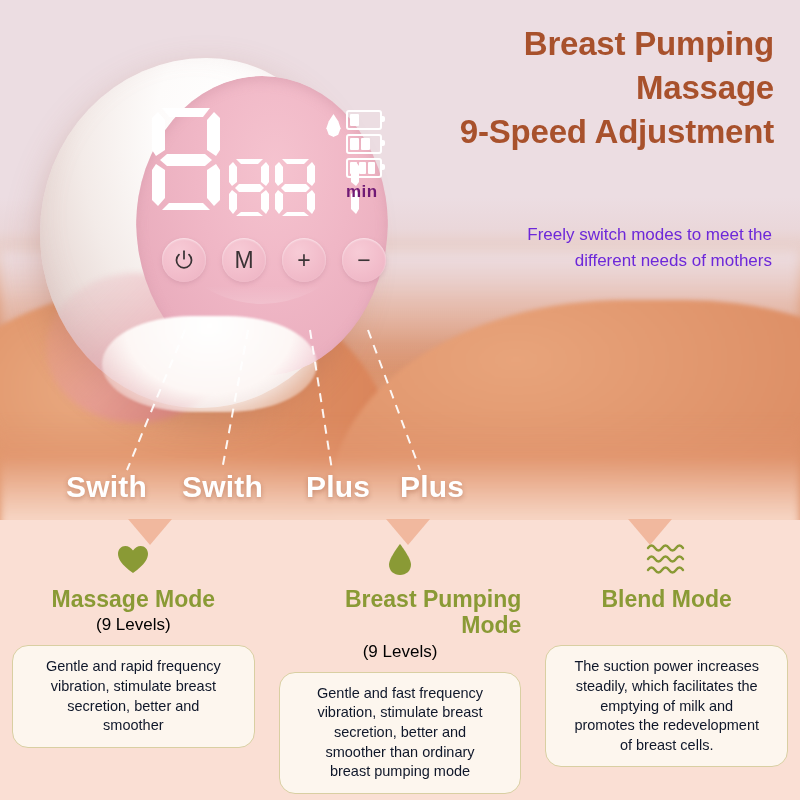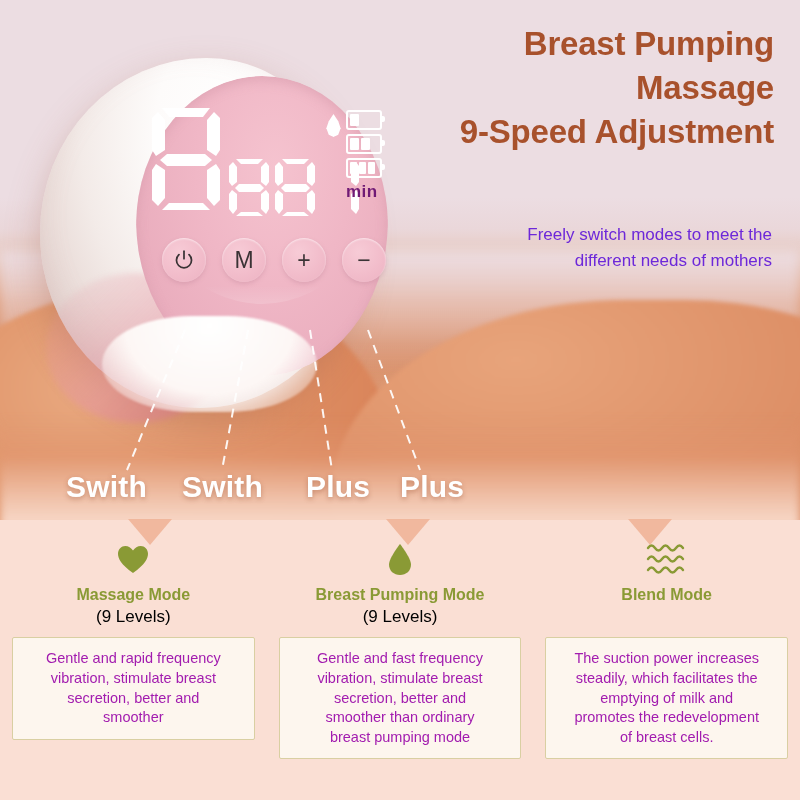--- a/index.html
+++ b/index.html
@@ -138,26 +138,26 @@
   .notch{position:absolute;top:-1px;width:0;height:0;
     border-left:22px solid transparent;border-right:22px solid transparent;
     border-top:26px solid #f0b498;opacity:.9;}
   .notch.n1{left:128px;}
   .notch.n2{left:386px;}
   .notch.n3{left:628px;}
 
   .cols{position:absolute;left:0;top:522px;width:800px;height:278px;display:flex;}
   .col{flex:1;display:flex;flex-direction:column;align-items:center;padding:0 12px;box-sizing:border-box;}
   .mode-icon{height:42px;display:flex;align-items:center;justify-content:center;margin-top:16px;}
-  .mode-title{color:#8a9a35;font-size:16px;font-weight:bold;margin-top:6px;text-align:right;line-height:1.15;}
+  .mode-title{color:#8a9a35;font-size:23px;font-weight:bold;margin-top:6px;text-align:right;line-height:1.15;}
   .mode-sub{color:#000000;font-size:17px;margin-top:3px;text-align:center;}
   .mode-desc{
     margin-top:10px;width:100%;box-sizing:border-box;
-    background:#fdf6ee;border:1.4px solid #d9cfa2;border-radius:2px;
-    color:#a21caf;font-size:14.5px;line-height:1.35;text-align:center;
+    background:#fdf6ee;border:1.4px solid #d9cfa2;border-radius:16px;
+    color:#0f172a;font-size:14.5px;line-height:1.35;text-align:center;
     padding:11px 25px;min-height:92px;
     display:flex;align-items:center;justify-content:center;
   }
   .col.c3 .mode-title{}
   .col.c3 .mode-desc{margin-top:33px;}
 
   .heart{width:32px;height:29px;}
   .drop2{width:26px;height:33px;}
   .waves{width:42px;height:34px;}
 </style>

